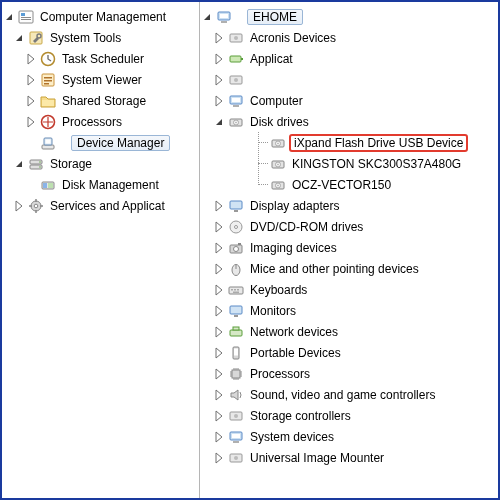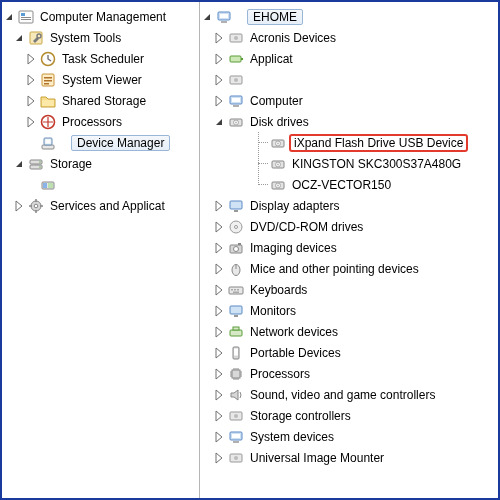--- a/index.html
+++ b/index.html
@@ -342,20 +342,21 @@
       <span class="label">Storage</span>
     </div>
 
     <div class="tree-row">
       <span class="spacer" style="width:36px"></span>
       <span class="icon">
           <svg width="16" height="16">
             <use href="#i-diskmgmt"></use>
           </svg>
         </span>
+      <span class="label">Disk Management</span>
     </div>
 
     <div class="tree-row">
       <span class="spacer" style="width:10px"></span>
       <span class="toggle">
           <svg width="12" height="12">
             <use href="#arrow-collapsed"></use>
           </svg>
         </span>
       <span class="icon">

